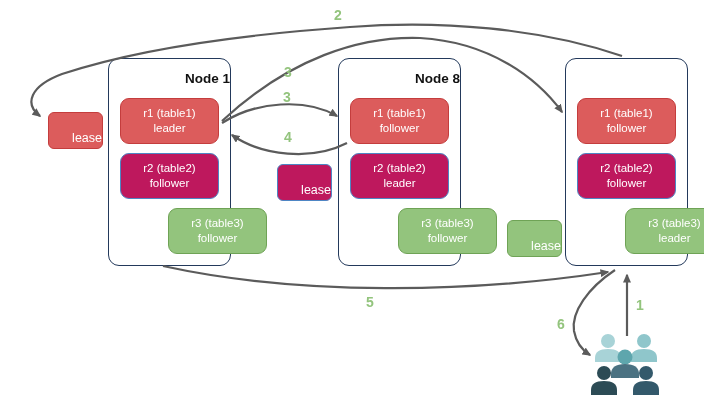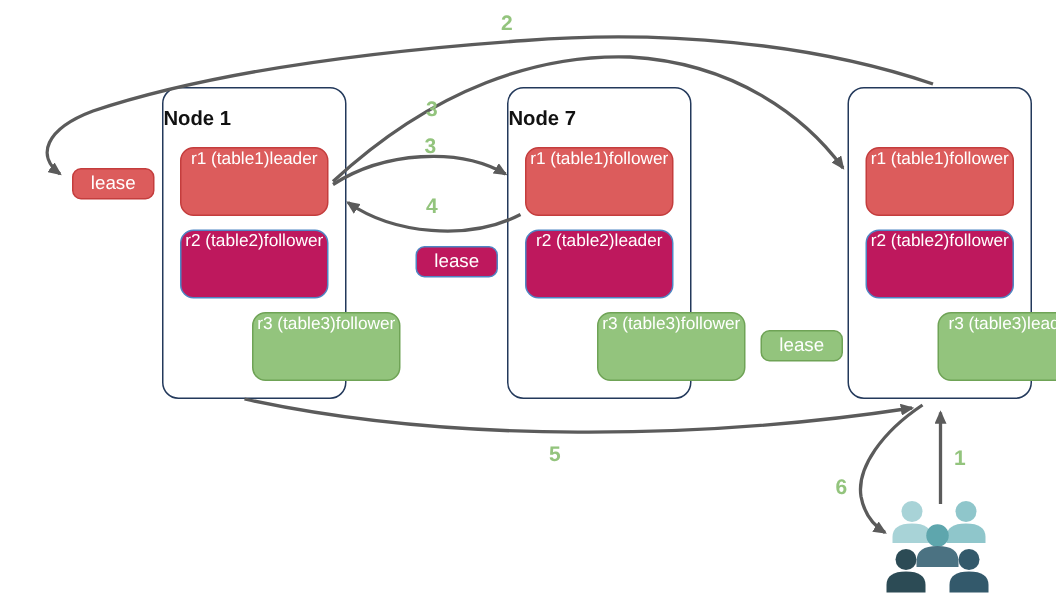--- a/index.html
+++ b/index.html
@@ -9,37 +9,37 @@
   }
   .node {
     position:absolute; top:58px; width:121px; height:206px;
     background:#ffffff; border:1.6px solid #23395b; border-radius:11px;
     z-index:1;
   }
   .node-n1 { left:108px; }
   .node-n2 { left:338px; }
   .node-n3 { left:565px; }
   .node-title {
-    text-align:left; margin-top:12px; font-weight:bold;
+    text-align:right; margin-top:12px; font-weight:bold;
     font-size:13.5px; color:#111111;
   }
   .replica {
     position:absolute; left:11px; width:97px; height:44px;
     border-radius:9px; color:#ffffff; font-size:11.5px; text-align:center;
-    display:flex; flex-direction:row; justify-content:center; line-height:1.32;
+    display:flex; flex-direction:column; justify-content:center; line-height:1.32;
   }
   .replica.pos1 { top:39px; }
   .replica.pos2 { top:94px; }
   .replica.pos3 { top:149px;margin-left:48px; }
   .c-red   { background:#dc5c5c; border:1.5px solid #c43d3d; }
   .c-blue  { background:#be185d; border:1.5px solid #4e86c4; }
   .c-green { background:#93c47d; border:1.5px solid #6fa356; }
   .lease {
-    position:absolute; color:#ffffff; font-size:12.5px; text-align:center;
-    border-radius:6px; width:53px; height:17px; padding-top:2px; z-index:3;
+    position:absolute; color:#ffffff; font-size:12.5px; text-align:right;
+    border-radius:6px; width:53px; height:17px; padding-top:18px; z-index:3;
   }
   .lease-red   { left:48px;  top:112px; }
   .lease-blue  { left:277px; top:164px; }
   .lease-green { left:507px; top:220px; }
   .num {
     position:absolute; font-weight:bold; font-size:14px;
     color:#93c47d; z-index:3;
   }
   .num-2  { left:334px; top:7px; }
   .num-3a { left:284px; top:64px; }
@@ -67,21 +67,21 @@
       <span>r2 (table2)</span>
       <span>follower</span>
     </div>
     <div class="replica pos3 c-green">
       <span>r3 (table3)</span>
       <span>follower</span>
     </div>
   </div>
 
   <div class="node node-n2">
-    <div class="node-title">Node 7</div>
+    <div class="node-title">Node 8</div>
     <div class="replica pos1 c-red">
       <span>r1 (table1)</span>
       <span>follower</span>
     </div>
     <div class="replica pos2 c-blue">
       <span>r2 (table2)</span>
       <span>leader</span>
     </div>
     <div class="replica pos3 c-green">
       <span>r3 (table3)</span>

